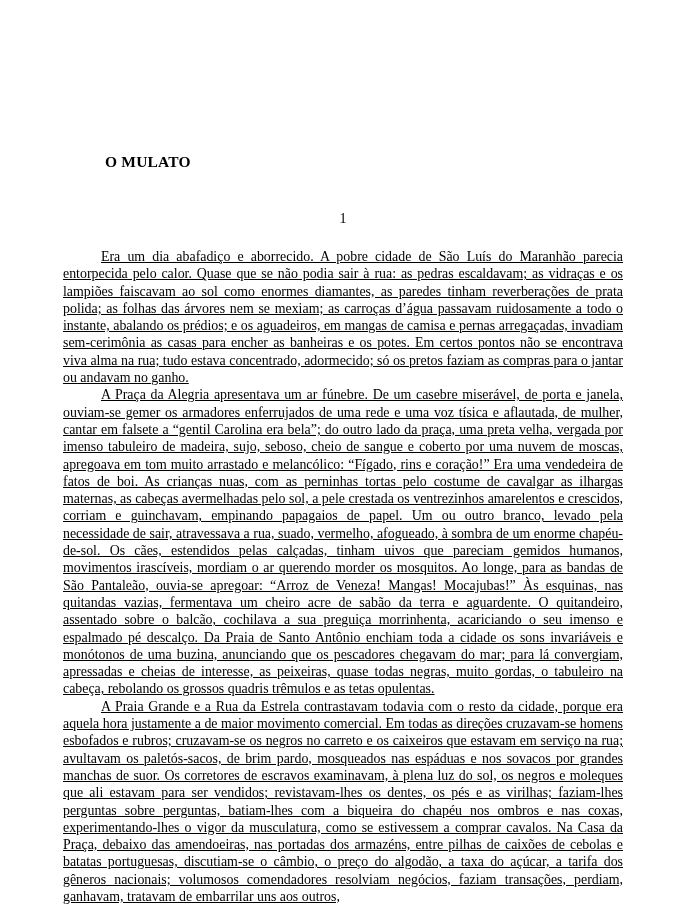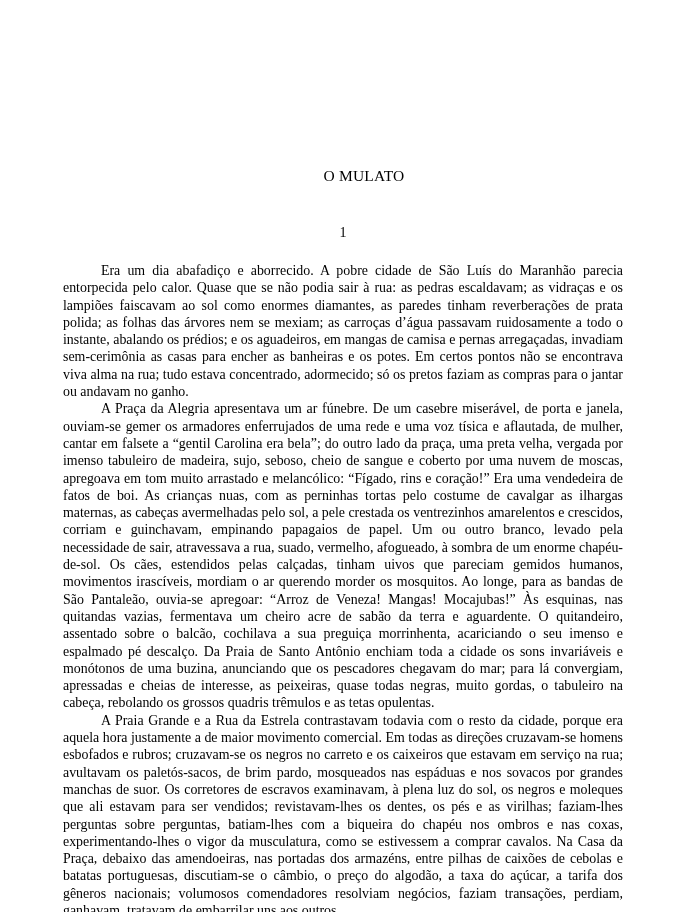--- a/index.html
+++ b/index.html
@@ -16,25 +16,24 @@
     color: #000000;
     font-family: "Liberation Serif", serif;
     padding: 153px 58px 0 63px;
     overflow: hidden;
   }
   .title-block {
     margin-left: 42px;
   }
   .book-title {
     font-size: 15.5px;
-    font-weight: normal;
-    margin: 14px;
+    font-weight: bold;
+    margin: 0;
     line-height: 18px;
     letter-spacing: 0.2px;
-    text-align: center;
   }
   .book-author {
     font-style: italic;
     font-size: 14px;
     line-height: 18px;
   }
   .chapter-number {
     text-align: center;
     font-size: 14px;
     line-height: 18px;
@@ -42,20 +41,21 @@
   }
   .body-text {
     margin-top: 20px;
     font-size: 13.9px;
     line-height: 17.3px;
     text-align: justify;
   }
   .body-text p {
     margin: 0;
     text-indent: 38px;
+    text-decoration: underline;
   }
 </style>
 </head>
 <body>
 
 <div class="page">
   <header class="title-block">
     <h1 class="book-title">O MULATO</h1>
   </header>
 

